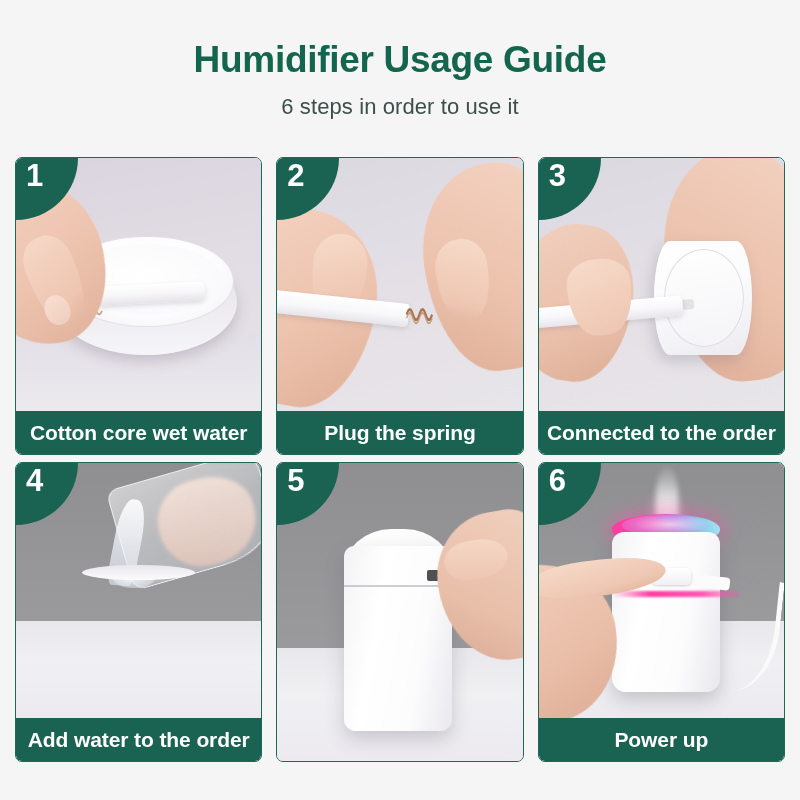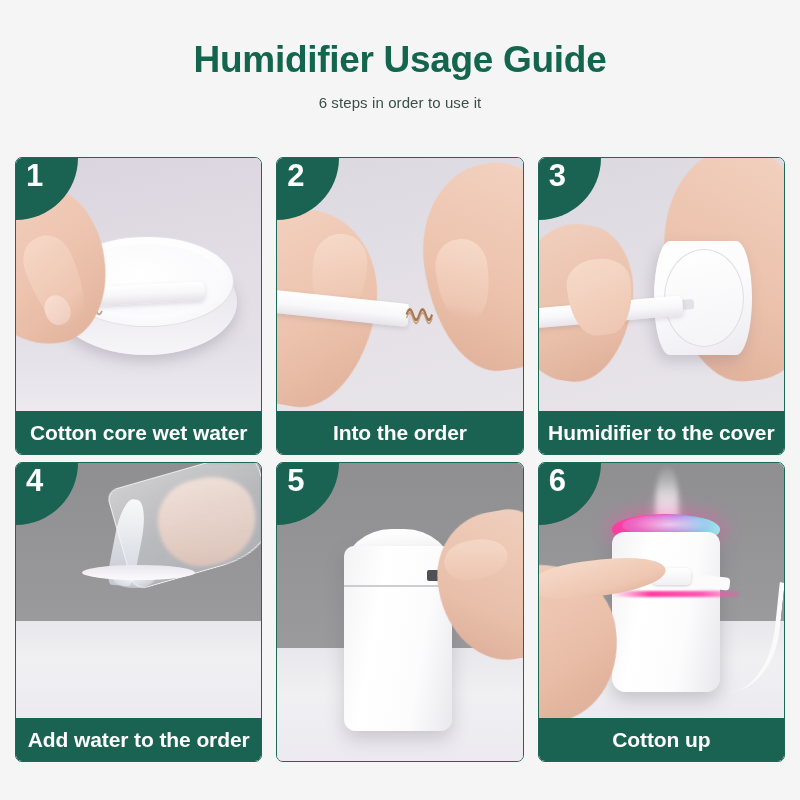--- a/index.html
+++ b/index.html
@@ -30,21 +30,21 @@
   }
   .page-title {
     font-size: 37px;
     font-weight: bold;
     color: #14654d;
     letter-spacing: -0.3px;
     line-height: 1.1;
     margin: 0;
   }
   .page-subtitle {
-    font-size: 15px;
+    font-size: 22px;
     color: #3d4f4a;
     margin-top: 13px;
     letter-spacing: 0.1px;
   }
 
   
   .grid {
     position: absolute;
     left: 15px;
     top: 157px;
@@ -569,39 +569,39 @@
             <svg class="spring-svg" viewBox="0 0 40 22" preserveAspectRatio="none">
               <path d="M2 11 q4 -9 8 0 q4 9 8 0 q4 -9 8 0 q4 9 8 0" fill="none" stroke="#a9754f" stroke-width="2.6"></path>
               <path d="M2 14 q4 -9 8 0 q4 9 8 0 q4 -9 8 0 q4 9 8 0" fill="none" stroke="#c0916c" stroke-width="1.8" opacity="0.8"></path>
             </svg>
           </div>
         </div>
         <div class="badge">
           <span class="badge-num">2</span>
         </div>
       </div>
-      <div class="caption">Into the order</div>
+      <div class="caption">Plug the spring</div>
     </div>
 
     <div class="card">
       <div class="photo">
         <div class="scene bg-lav2">
           <div class="hand3 soft"></div>
           <div class="hand3b soft"></div>
           <div class="cover3"></div>
           <div class="cover3-rim"></div>
           <div class="cover3-slot"></div>
           <div class="wick3"></div>
           <div class="thumb3"></div>
         </div>
         <div class="badge">
           <span class="badge-num">3</span>
         </div>
       </div>
-      <div class="caption">Humidifier to the cover</div>
+      <div class="caption">Connected to the order</div>
     </div>
 
     <div class="card">
       <div class="photo">
         <div class="scene bg-gray">
           <div class="table-light"></div>
           <div class="glass4-hand blur2"></div>
           <div class="glass4"></div>
           <div class="stream4"></div>
           <div class="splash4"></div>
@@ -645,17 +645,17 @@
           <div class="cable6"></div>
           <div class="cable6b"></div>
           <div class="btn6"></div>
           <div class="hand6 soft"></div>
           <div class="finger6"></div>
         </div>
         <div class="badge">
           <span class="badge-num">6</span>
         </div>
       </div>
-      <div class="caption">Cotton up</div>
+      <div class="caption">Power up</div>
     </div>
 
   </div>
 </div>
 
 </body></html>

